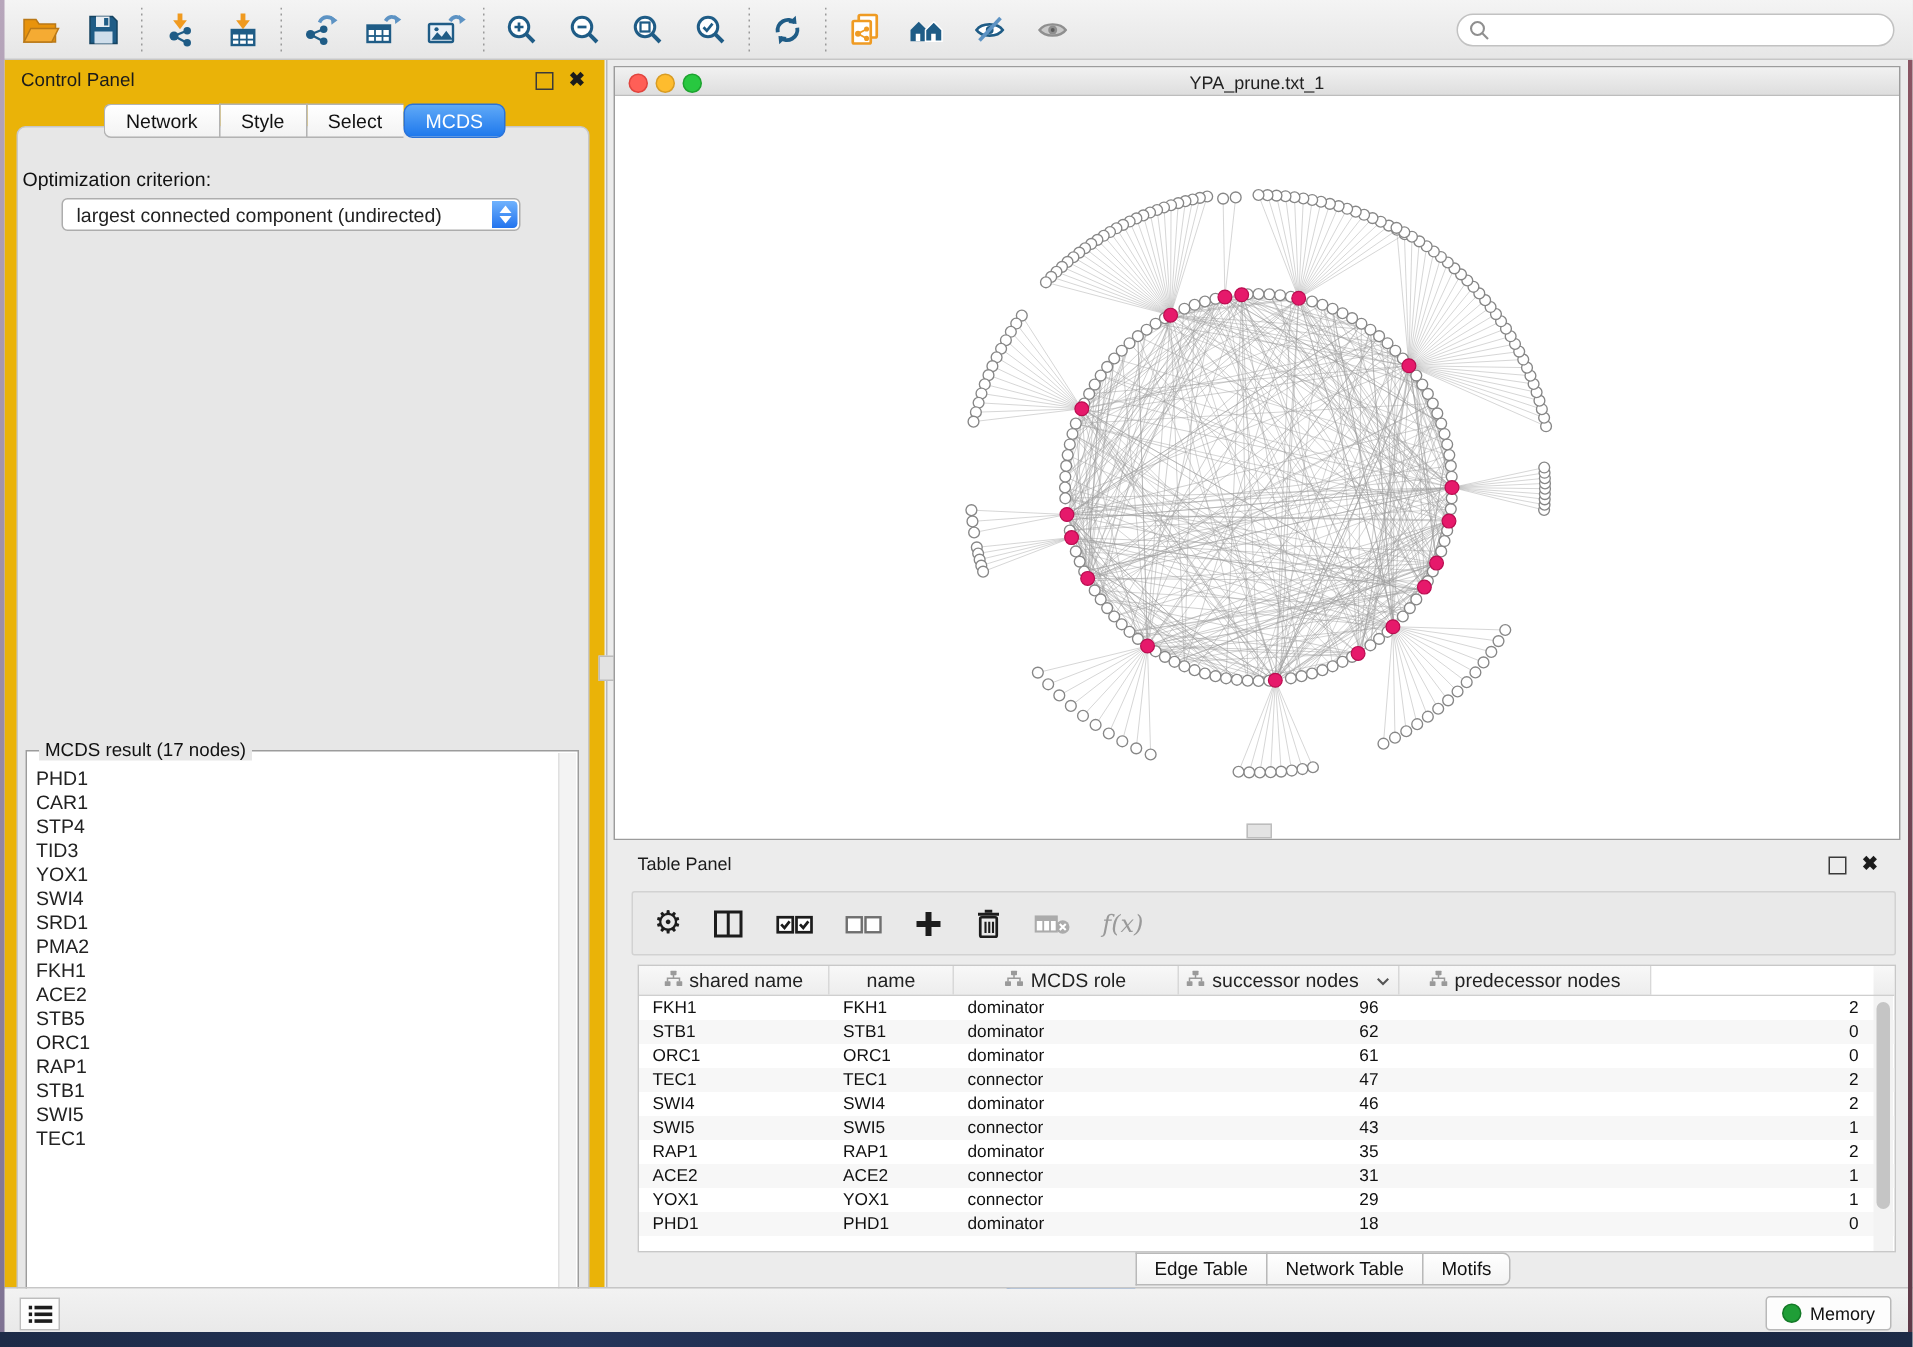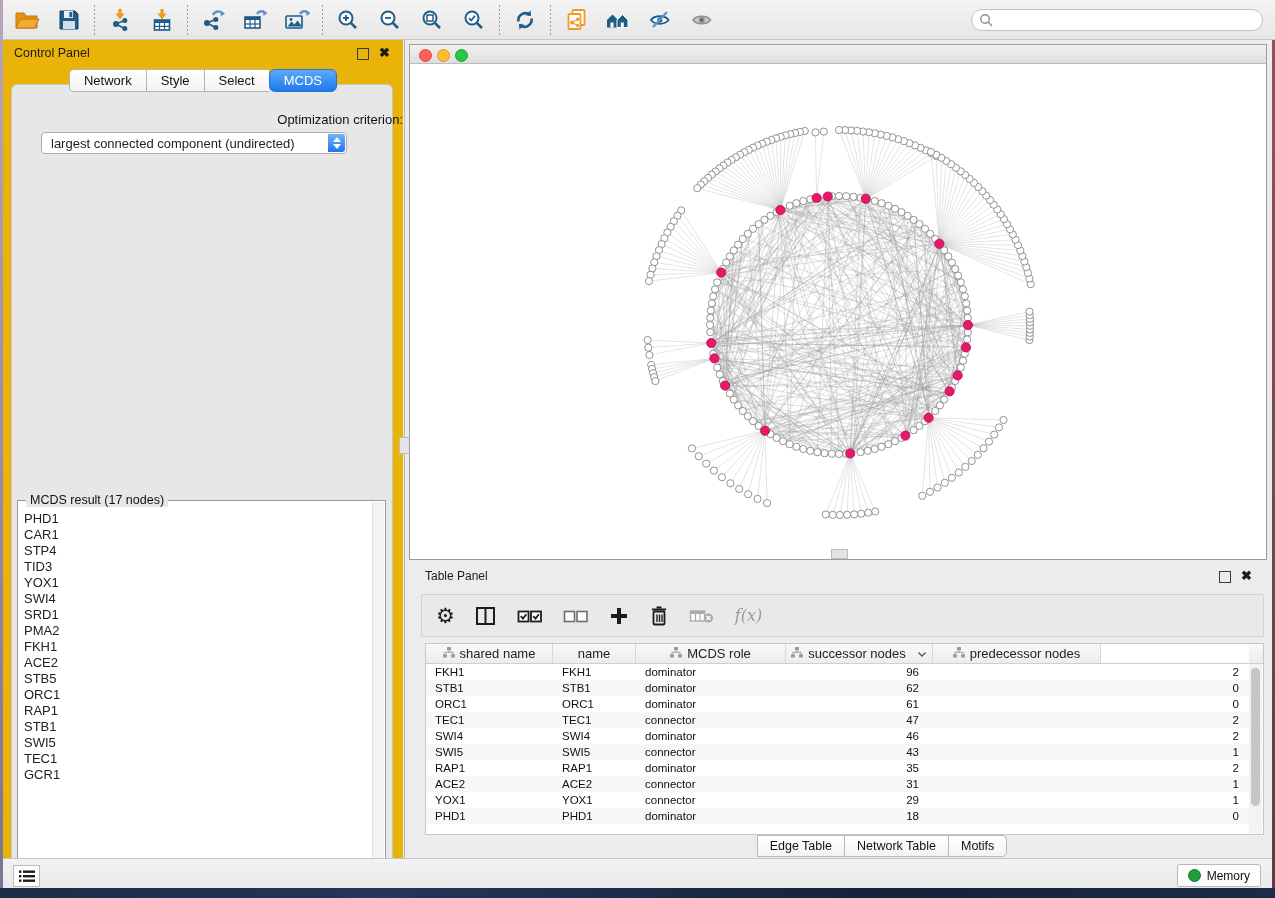--- a/index.html
+++ b/index.html
@@ -32,21 +32,21 @@
   .win-close{position:absolute;top:5px;font-size:13px;font-weight:bold;color:#1b1b1b;}
   #cp-float{right:34px;} #cp-close{right:13px;}
   #cp-body{position:absolute;left:8px;top:44px;width:382px;height:803px;background:#e7e7e7;
            border:1px solid #c7c7c7;border-radius:6px;box-sizing:border-box;}
   #cp-tabs{position:absolute;left:0;top:29px;width:100%;display:flex;justify-content:center;z-index:3;}
   .cp-tab{height:21px;line-height:21px;padding:0 14px;font-size:13px;background:linear-gradient(#ffffff,#f3f3f3);
           border:1px solid #b3b3b3;border-right-width:0;color:#111;}
   .cp-tab:first-child{border-radius:5px 0 0 5px;}
   .cp-tab:last-child{border-right-width:1px;border-radius:0 5px 5px 0;}
   .cp-tab.active{background:linear-gradient(#5fa9f7,#1e78ec);color:#fff;border-color:#2a72d8;border-radius:6px;}
-  #opt-label{position:absolute;left:0;top:72px;width:100%;text-align:right;font-size:13px;color:#111;}
+  #opt-label{position:absolute;left:0;top:72px;width:100%;text-align:left;font-size:13px;color:#111;padding-left:12px;}
   #criterion{position:absolute;left:38px;top:92px;width:306px;height:22px;background:#fff;border:1px solid #adadad;
              border-radius:4px;font-size:13px;line-height:22px;padding-left:9px;box-sizing:border-box;}
   #criterion .stepper{position:absolute;right:1px;top:1px;width:17px;height:18px;border-radius:0 3px 3px 0;
              background:linear-gradient(#6fb2fd,#2374ee);display:flex;flex-direction:column;align-items:center;justify-content:center;gap:2px;}
   .step-arrow{width:0;height:0;border-left:4px solid transparent;border-right:4px solid transparent;}
   .step-up{border-bottom:5px solid #fff;} .step-down{border-top:5px solid #fff;}
   #cp-buttons{position:absolute;left:0;top:124px;width:100%;display:flex;justify-content:center;gap:13px;}
   .cp-btn{height:22px;padding:0 16px;font-size:13px;background:linear-gradient(#ffffff,#f1f1f1);
           border:1px solid #adadad;border-radius:4px;line-height:20px;color:#111;}
   .cp-btn.focused{box-shadow:0 0 0 3px rgba(72,139,244,.5);border-color:#5f95e0;}
@@ -320,35 +320,35 @@
           <div class="mcds-item">SRD1</div>
           <div class="mcds-item">PMA2</div>
           <div class="mcds-item">FKH1</div>
           <div class="mcds-item">ACE2</div>
           <div class="mcds-item">STB5</div>
           <div class="mcds-item">ORC1</div>
           <div class="mcds-item">RAP1</div>
           <div class="mcds-item">STB1</div>
           <div class="mcds-item">SWI5</div>
           <div class="mcds-item">TEC1</div>
-          <div class="mcds-item">GCR1</div>
         </div>
       <div id="mcds-scroll"></div>
     </div>
   </div>
 </div>
 
 <div id="v-splitter" class="abs"></div>
 <div id="v-handle" class="abs"></div>
 
 <div id="net-window" class="abs">
   <div id="net-titlebar">
     <span id="tl-red" class="tl"></span>
     <span id="tl-yellow" class="tl"></span>
     <span id="tl-green" class="tl"></span>
+    <div id="net-title">YPA_prune.txt_1</div>
   </div>
   <div id="net-canvas">
     <svg id="net-svg" width="856" height="495">
         <g>
           <line x1="319.8" y1="329.6" x2="393.3" y2="137.0" stroke="#9e9e9e" stroke-width="0.65" stroke-opacity="0.45"></line>
           <line x1="303.2" y1="289.7" x2="557.2" y2="275.4" stroke="#9e9e9e" stroke-width="0.65" stroke-opacity="0.45"></line>
           <line x1="366.6" y1="373.9" x2="301.8" y2="282.6" stroke="#9e9e9e" stroke-width="0.65" stroke-opacity="0.45"></line>
           <line x1="545.2" y1="205.0" x2="557.8" y2="268.2" stroke="#9e9e9e" stroke-width="0.65" stroke-opacity="0.45"></line>
           <line x1="557.8" y1="268.2" x2="550.8" y2="218.4" stroke="#9e9e9e" stroke-width="0.65" stroke-opacity="0.45"></line>
           <line x1="332.8" y1="175.0" x2="556.2" y2="239.4" stroke="#9e9e9e" stroke-width="0.65" stroke-opacity="0.45"></line>

